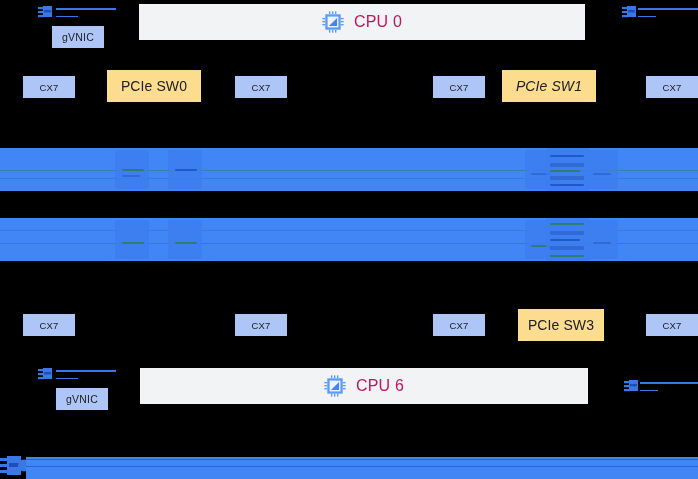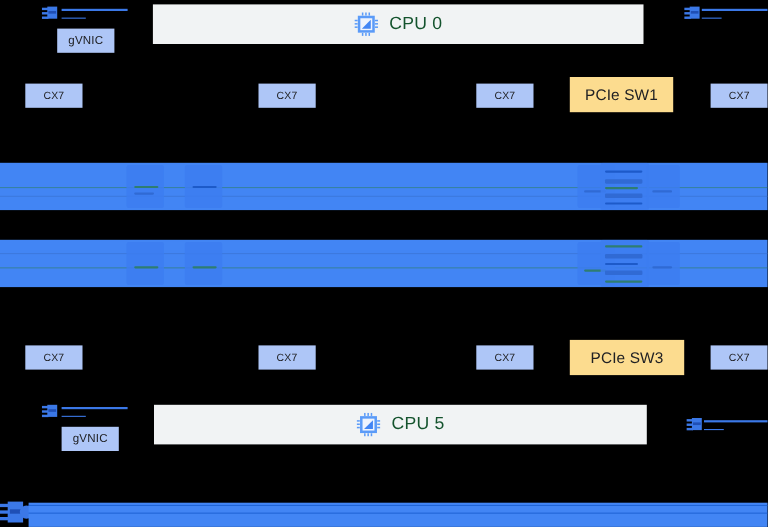--- a/index.html
+++ b/index.html
@@ -22,21 +22,21 @@
   
   .cpu-bar {
     background: #f1f3f4;
     display: flex;
     align-items: center;
     justify-content: center;
     gap: 10px;
   }
   .cpu-label {
     font-size: 16px;
-    color: #14532d;
+    color: #be185d;
     letter-spacing: .2px;
     white-space: nowrap;
   }
   .cpu-icon { width: 22px; height: 22px; display: block; flex: 0 0 auto; }
 
   
   .node {
     display: flex;
     align-items: center;
     justify-content: center;
@@ -181,26 +181,27 @@
       <rect x="0" y="11" width="6" height="2.2" fill="#3b78e7"></rect>
       <rect x="5" y="2" width="9" height="11" fill="#3b78e7"></rect>
       <rect x="6" y="6" width="7" height="2.4" fill="#1f4fb5"></rect>
     </svg>
     <div class="net-line" style="left:16px; top:4px; width:60px;"></div>
     <div class="net-line-thin" style="left:16px; top:12px; width:18px;"></div>
   </div>
 
   <div class="abs node node-cx7" style="left:23px; top:76px; width:52px; height:22px;">CX7</div>
 
+  <div class="abs node node-pcie" style="left:107px; top:70px; width:94px; height:32px;">PCIe SW0</div>
 
   <div class="abs node node-cx7" style="left:235px; top:76px; width:52px; height:22px;">CX7</div>
 
   <div class="abs node node-cx7" style="left:433px; top:76px; width:52px; height:22px;">CX7</div>
 
-  <div class="abs node node-pcie" style="left:518px; top:70px; width:94px; height:32px;">PCIe SW1</div>
+  <div class="abs node node-pcie" style="left:502px; top:70px; width:94px; height:32px;font-style:italic;">PCIe SW1</div>
 
   <div class="abs node node-cx7" style="left:646px; top:76px; width:52px; height:22px;">CX7</div>
 
   <div class="abs gpu-band" style="left:0px; top:148px; width:698px; height:43px;">
     <div class="gpu-band-inner">
       <div class="band-rule" style="top:22px;"></div>
       <div class="band-rule-2" style="top:30px;"></div>
 
       <div class="band-glyph" style="left:115px; top:2px; width:34px; height:39px;"></div>
       <div class="band-glyph-line green" style="left:122px; top:21px; width:22px;"></div>
@@ -242,21 +243,21 @@
     </div>
   </div>
 
   <div class="abs node node-cx7" style="left:23px; top:314px; width:52px; height:22px;">CX7</div>
 
 
   <div class="abs node node-cx7" style="left:235px; top:314px; width:52px; height:22px;">CX7</div>
 
   <div class="abs node node-cx7" style="left:433px; top:314px; width:52px; height:22px;">CX7</div>
 
-  <div class="abs node node-pcie" style="left:518px; top:309px; width:104px; height:32px;">PCIe SW3</div>
+  <div class="abs node node-pcie" style="left:518px; top:309px; width:86px; height:32px;">PCIe SW3</div>
 
   <div class="abs node node-cx7" style="left:646px; top:314px; width:52px; height:22px;">CX7</div>
 
   <div class="abs" style="left:38px; top:366px; width:78px; height:16px;">
     <svg class="net-icon" width="22" height="16" viewBox="0 0 22 16">
       <rect x="0" y="3" width="6" height="2.2" fill="#3b78e7"></rect>
       <rect x="0" y="7" width="6" height="2.2" fill="#3b78e7"></rect>
       <rect x="0" y="11" width="6" height="2.2" fill="#3b78e7"></rect>
       <rect x="5" y="2" width="9" height="11" fill="#3b78e7"></rect>
       <rect x="6" y="6" width="7" height="2.4" fill="#1f4fb5"></rect>
@@ -280,21 +281,21 @@
           <rect x="0.4" y="7.6" width="3" height="1.5"></rect>
         <rect x="0.4" y="14.2" width="3" height="1.5"></rect>
           <rect x="20.6" y="10.9" width="3" height="1.5"></rect>
         <rect x="20.6" y="7.6" width="3" height="1.5"></rect>
           <rect x="20.6" y="14.2" width="3" height="1.5"></rect>
       </g>
       <rect x="3.6" y="3.6" width="16.8" height="16.8" fill="#5b9bf8"></rect>
       <rect x="6.1" y="6.1" width="11.8" height="11.8" fill="#eef3fd"></rect>
       <path d="M7.6 16.4 L16.4 16.4 L16.4 7.6 Z" fill="#4285f4"></path>
     </svg>
-    <span class="cpu-label">CPU 5</span>
+    <span class="cpu-label">CPU 6</span>
   </div>
 
   <div class="abs" style="left:624px; top:378px; width:74px; height:16px;">
     <svg class="net-icon" width="22" height="16" viewBox="0 0 22 16">
       <rect x="0" y="3" width="6" height="2.2" fill="#3b78e7"></rect>
       <rect x="0" y="7" width="6" height="2.2" fill="#3b78e7"></rect>
       <rect x="0" y="11" width="6" height="2.2" fill="#3b78e7"></rect>
       <rect x="5" y="2" width="9" height="11" fill="#3b78e7"></rect>
       <rect x="6" y="6" width="7" height="2.4" fill="#1f4fb5"></rect>
     </svg>

